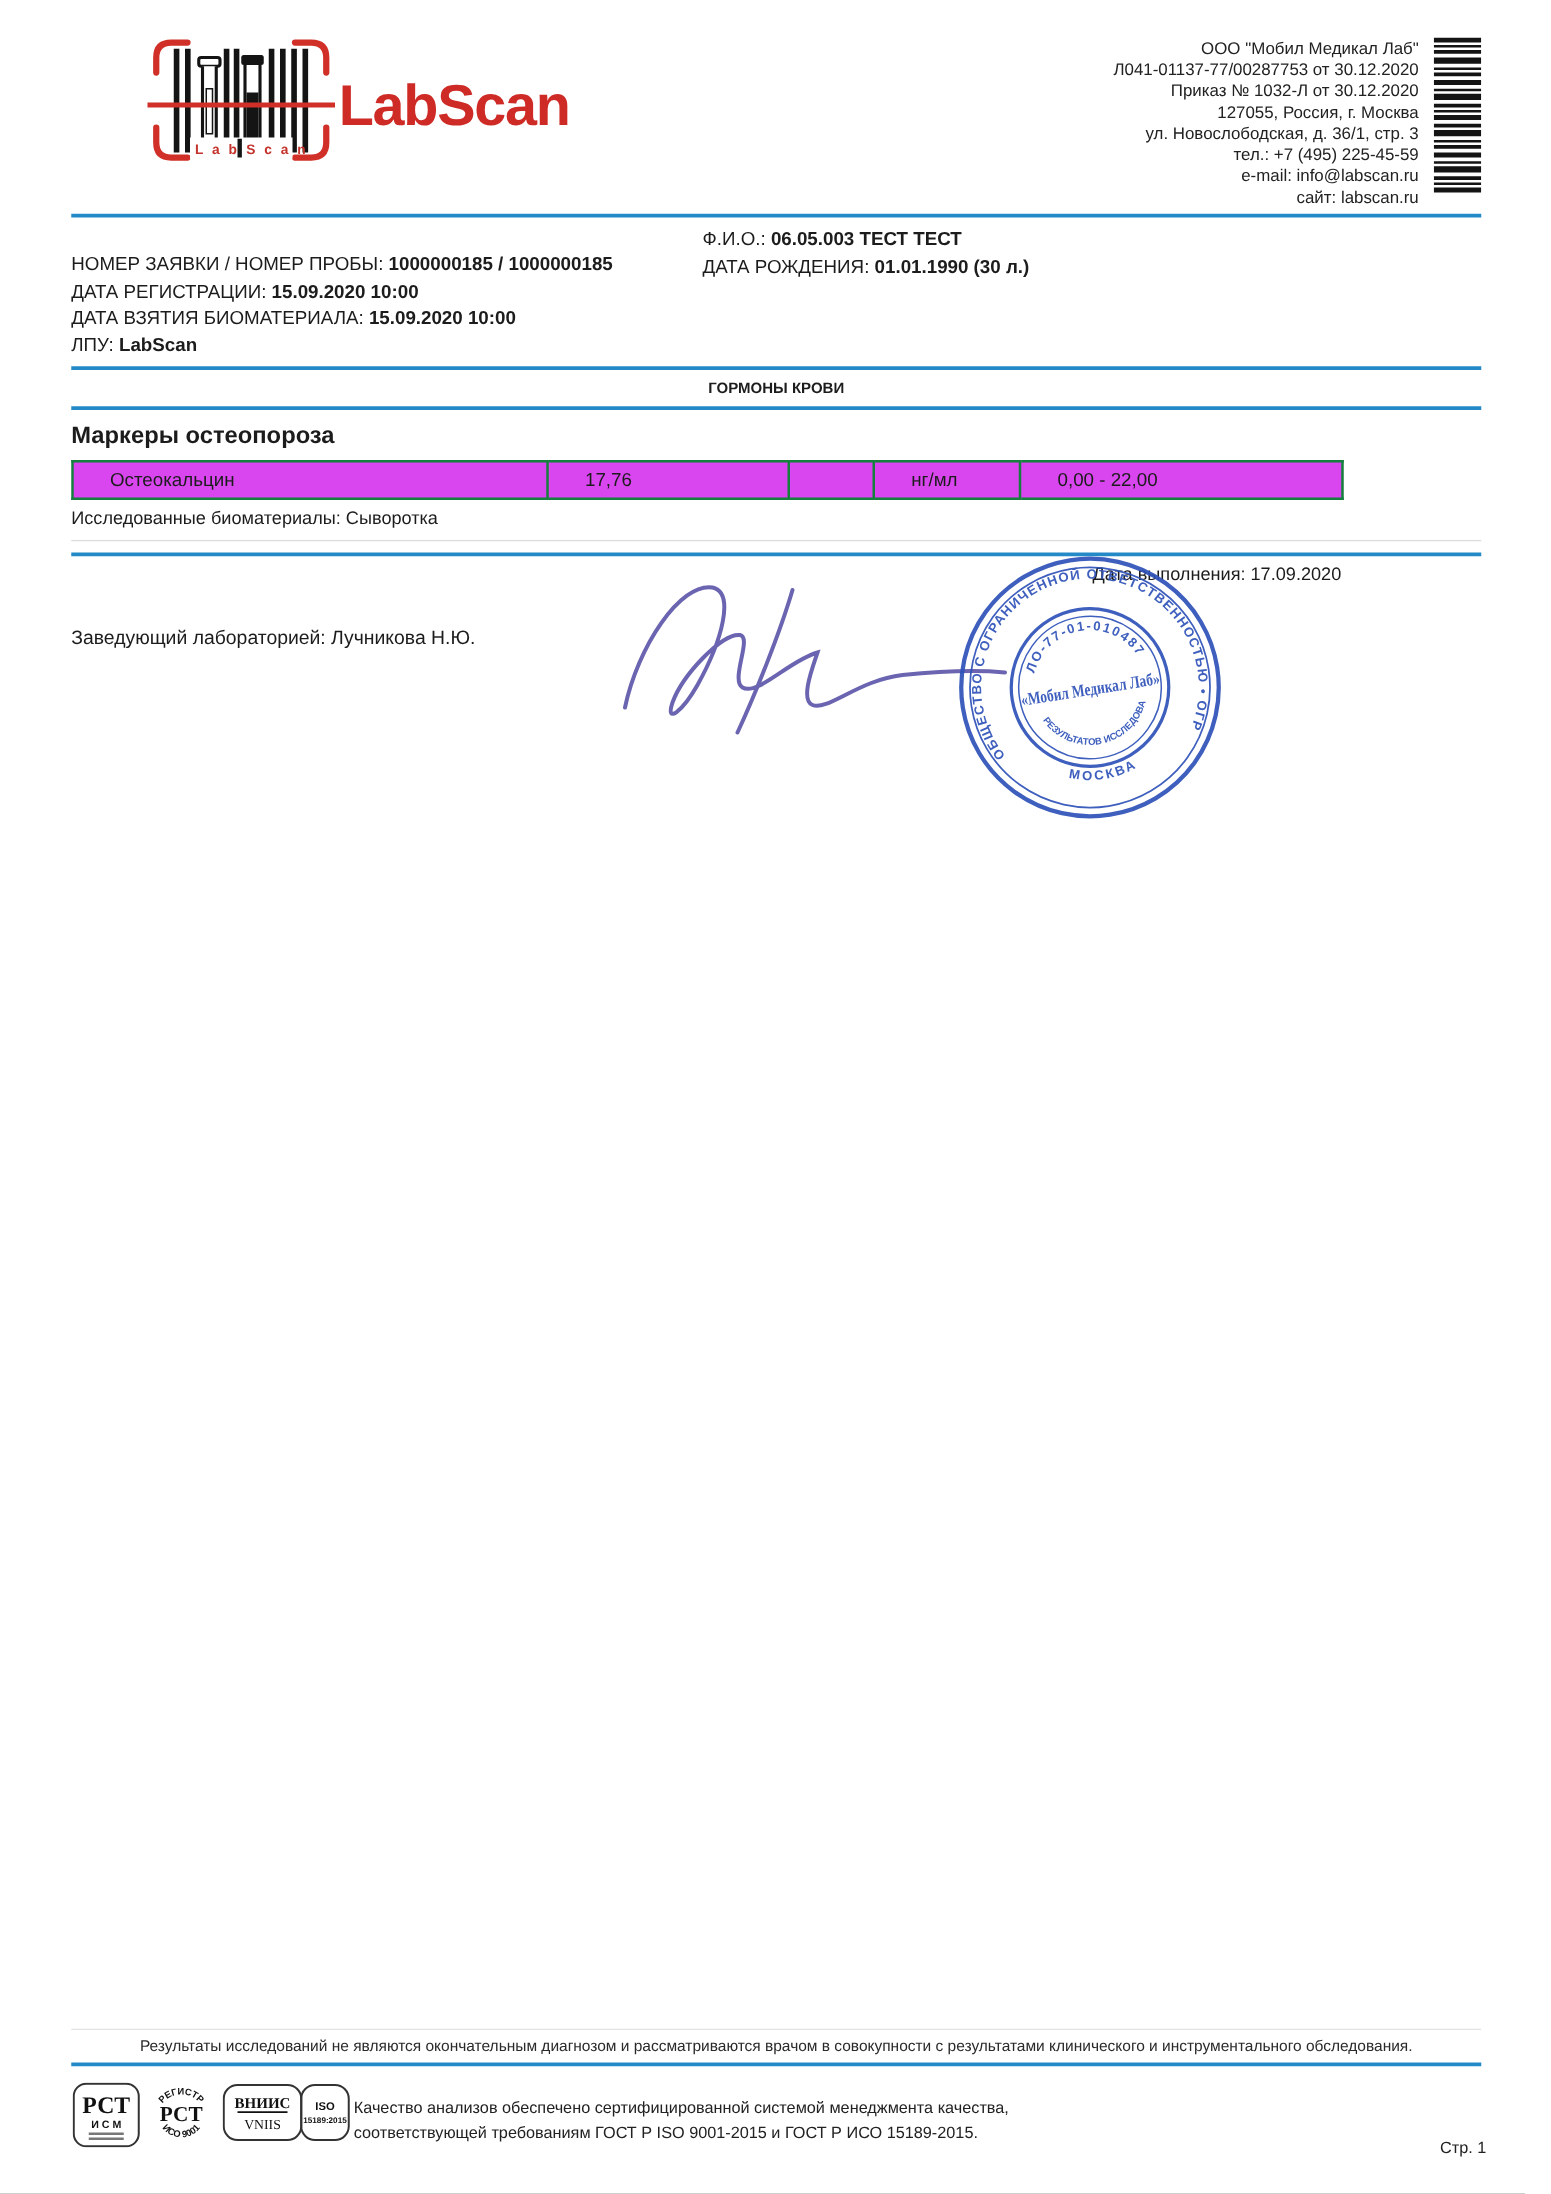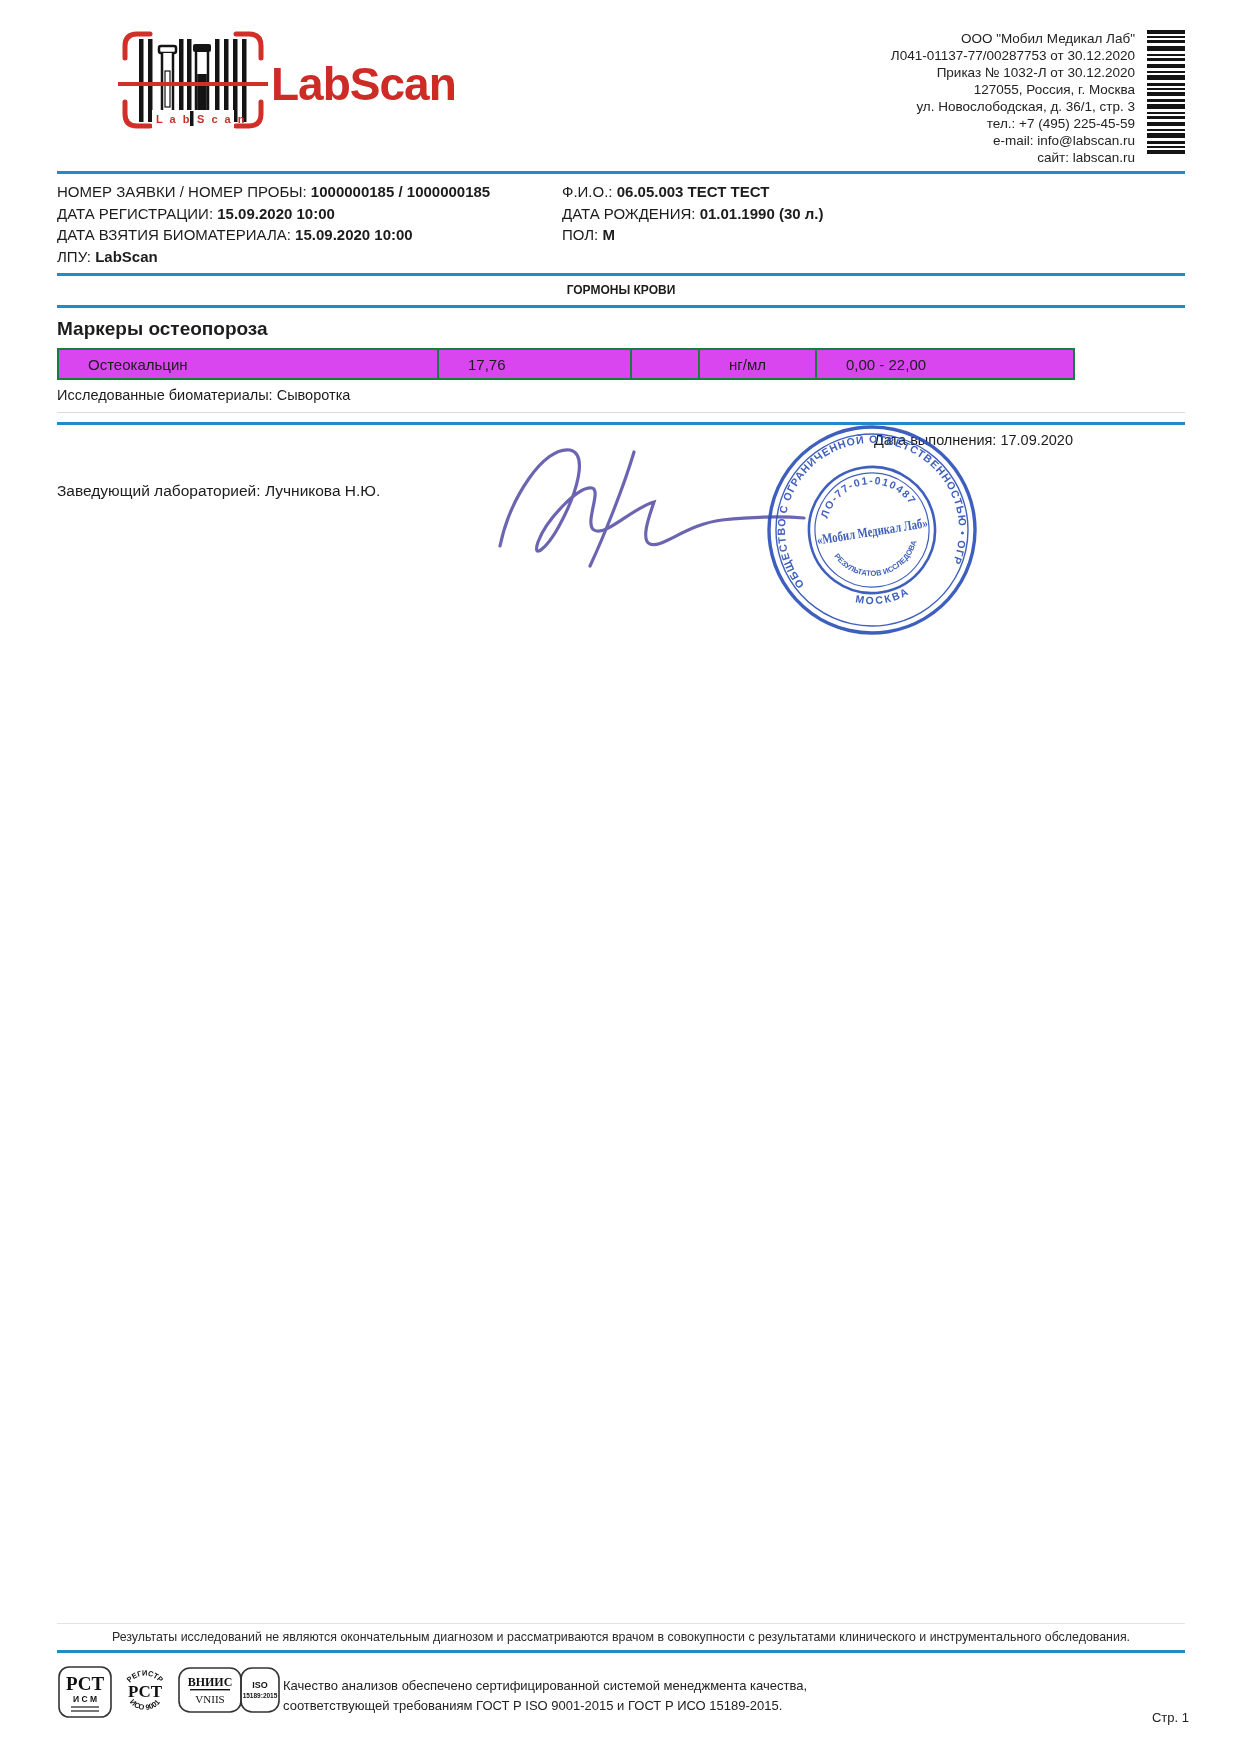--- a/index.html
+++ b/index.html
@@ -12,21 +12,21 @@
   .logo-wrap{margin-left:60px;display:flex;align-items:center;}
   .wordmark{font-size:46px;font-weight:700;color:#ce2b27;letter-spacing:-1px;margin-left:2px;margin-top:6px;}
   .company{margin-left:auto;text-align:right;font-size:13.5px;line-height:17px;color:#222;padding-top:4px;}
   .barcode{margin-left:12px;margin-top:4px;}
 
   .rule-blue{height:3px;background:#2489c7;}
   .hairline{height:1px;background:#dcdcdc;}
 
   
   .patient{display:flex;margin-top:7px;margin-bottom:6px;}
-  .p-left{width:505px;}
+  .p-left{width:505px;margin-top:20px;}
   .p-right{flex:1;}
   .kv{font-size:15px;line-height:21.5px;white-space:nowrap;}
   .kv b{font-weight:700;}
 
   .doc-title{font-size:12px;font-weight:700;text-align:center;padding:7px 0 8px 0;}
   .section-title{font-size:19px;font-weight:700;margin:10px 0 8px 0;}
 
   
   table.results{border-collapse:collapse;width:1016px;table-layout:fixed;}
   table.results th{background:#1a8ad4;color:#fff;font-size:14px;font-weight:700;text-align:left;
@@ -143,21 +143,20 @@
     <div class="patient">
       <div class="p-left">
         <div class="kv"><span>НОМЕР ЗАЯВКИ / НОМЕР ПРОБЫ:</span> <b>1000000185 / 1000000185</b></div>
         <div class="kv"><span>ДАТА РЕГИСТРАЦИИ:</span> <b>15.09.2020 10:00</b></div>
         <div class="kv"><span>ДАТА ВЗЯТИЯ БИОМАТЕРИАЛА:</span> <b>15.09.2020 10:00</b></div>
         <div class="kv"><span>ЛПУ:</span> <b>LabScan</b></div>
       </div>
       <div class="p-right">
         <div class="kv"><span>Ф.И.О.:</span> <b>06.05.003 ТЕСТ ТЕСТ</b></div>
         <div class="kv"><span>ДАТА РОЖДЕНИЯ:</span> <b>01.01.1990 (30 л.)</b></div>
-        <div class="kv"><span>ПОЛ:</span> <b>М</b></div>
       </div>
     </div>
 
     <div class="rule-blue"></div>
     <div class="doc-title">ГОРМОНЫ КРОВИ</div>
     <div class="rule-blue"></div>
 
     <div class="section-title">Маркеры остеопороза</div>
 
     <table class="results">

